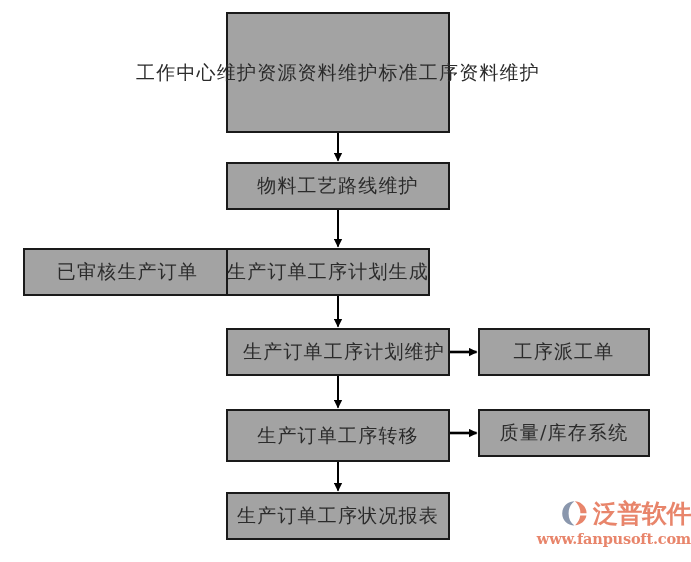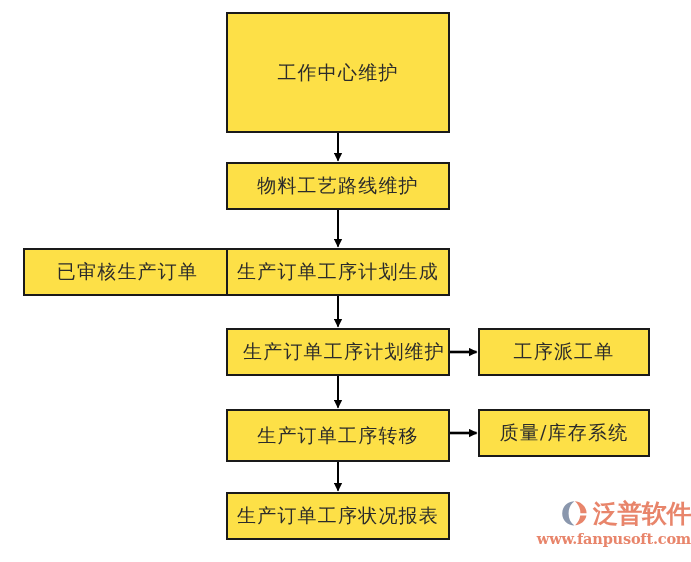--- a/index.html
+++ b/index.html
@@ -7,39 +7,39 @@
   body {
     width:691px; height:562px;
     font-family:"DejaVu Serif","Liberation Serif",serif;
     position:relative;
     overflow:hidden;
   }
   #canvas { position:absolute; inset:0; width:691px; height:562px; }
 
   .node {
     position:absolute;
-    background:#fde047;
+    background:#a3a3a3;
     border:2px solid #1a1a1a;
     display:flex;
     flex-direction:row;
     align-items:center;
     justify-content:center;
     color:#2b2b2b;
     font-size:19px;
     line-height:1.55;
     letter-spacing:1.2px;
     white-space:nowrap;
   }
   .node .line { display:block; }
 
   
   #n-master      { left:226px; top:12px;  width:224px; height:121px; }
   #n-routing     { left:226px; top:162px; width:224px; height:48px;  }
   #n-approved    { left:23px;  top:248px; width:209px; height:48px;  }
-  #n-gen         { left:226px; top:248px; width:224px; height:48px;  }
+  #n-gen         { left:226px; top:248px; width:204px; height:48px;  }
   #n-plan        { left:226px; top:328px; width:224px; height:48px;padding-left:12px;  }
   #n-dispatch    { left:478px; top:328px; width:172px; height:48px;  }
   #n-transfer    { left:226px; top:409px; width:224px; height:53px;  }
   #n-qc          { left:478px; top:409px; width:172px; height:48px;  }
   #n-report      { left:226px; top:492px; width:224px; height:48px;justify-content:center;  }
 
   
   #watermark {
     position:absolute; left:556px; top:498px;
     width:135px; height:60px;
@@ -85,20 +85,22 @@
 
   <line x1="338" y1="376" x2="338" y2="407.5" stroke="#000000" stroke-width="2" marker-end="url(#ah)"></line>
 
   <line x1="450" y1="433" x2="476.5" y2="433" stroke="#000000" stroke-width="2.6" marker-end="url(#ah)"></line>
 
   <line x1="338" y1="457" x2="338" y2="490.5" stroke="#000000" stroke-width="2" marker-end="url(#ah)"></line>
 </svg>
 
 <div class="node" id="n-master">
   <span class="line">工作中心维护</span>
+  <span class="line">资源资料维护</span>
+  <span class="line">标准工序资料维护</span>
 </div>
 
 <div class="node" id="n-routing">
   <span class="line">物料工艺路线维护</span>
 </div>
 
 <div class="node" id="n-approved">
   <span class="line">已审核生产订单</span>
 </div>
 

